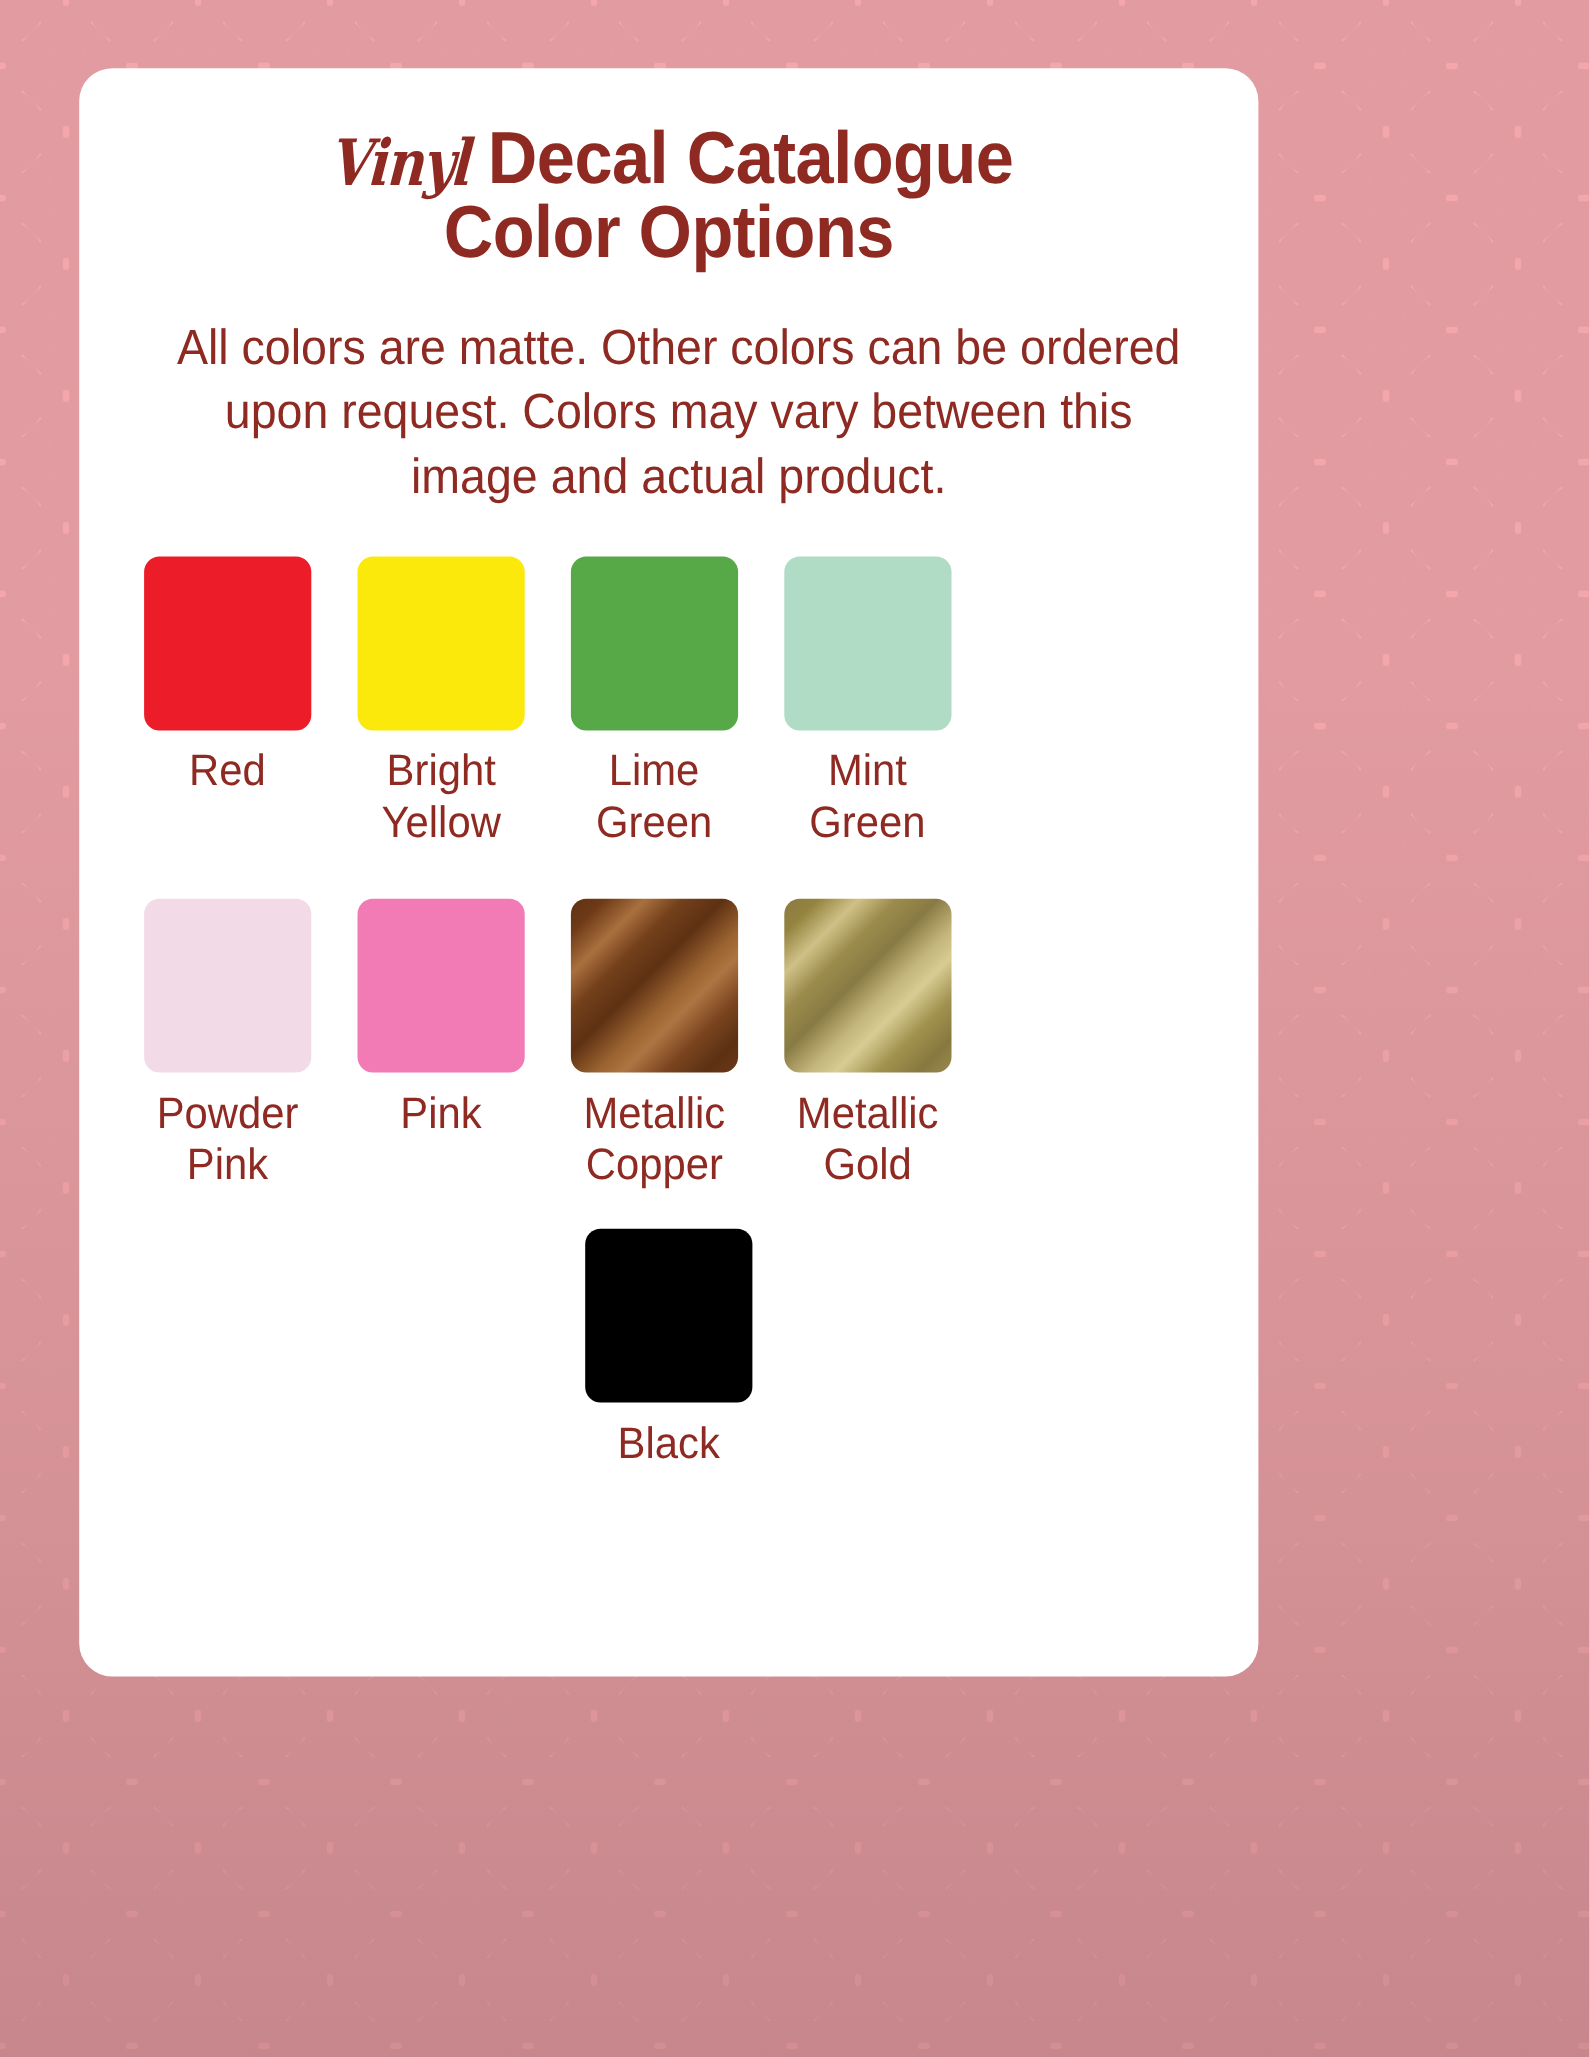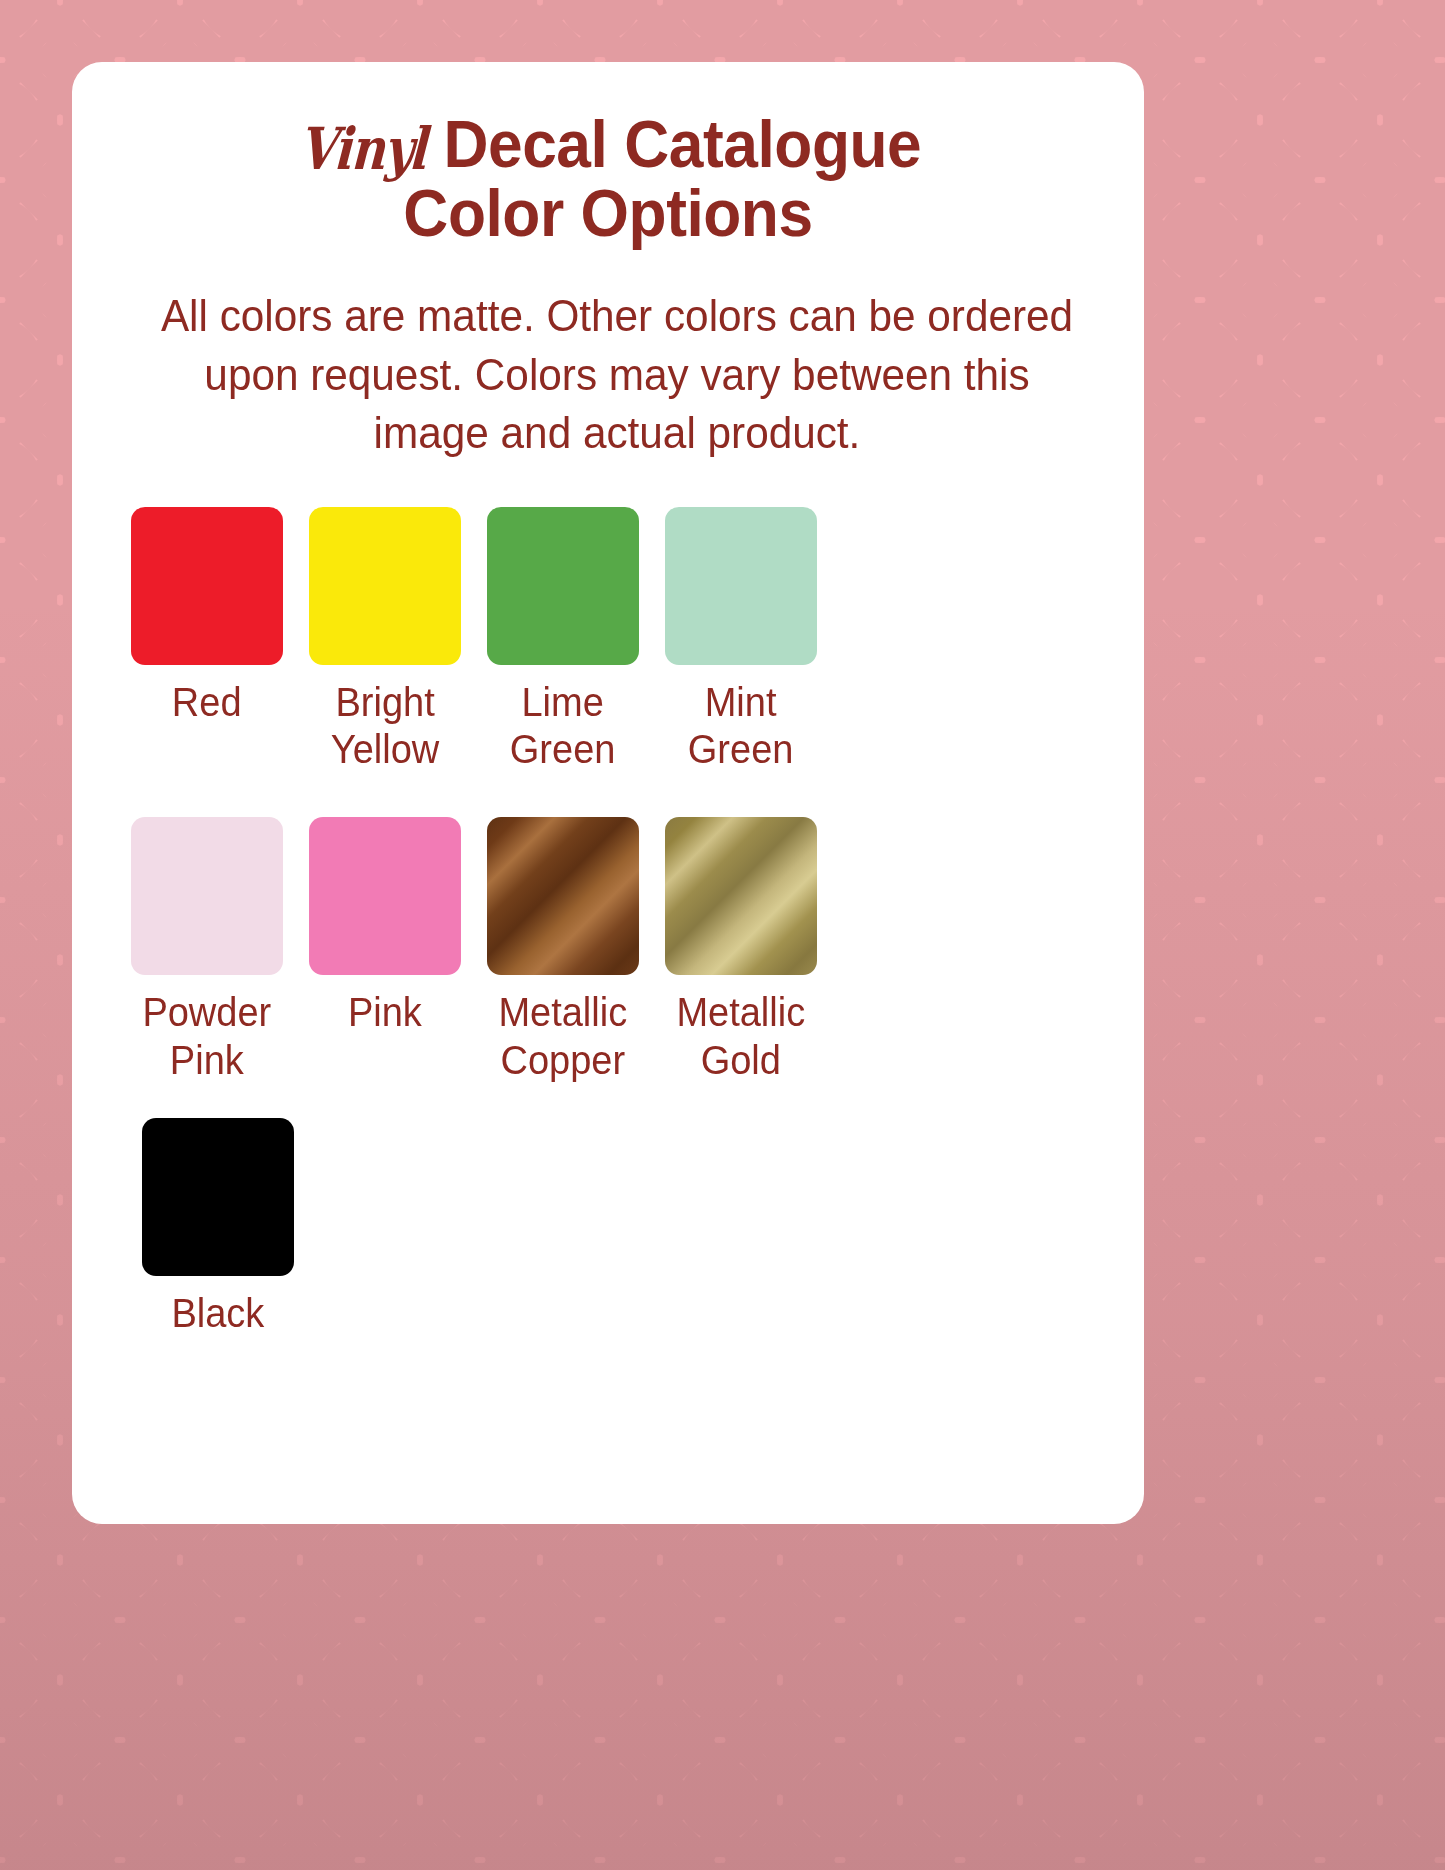--- a/index.html
+++ b/index.html
@@ -83,21 +83,21 @@
     line-height: 1.30;
     font-weight: 400;
     font-family: "Liberation Sans Narrow", "Liberation Sans", sans-serif;
     transform: scaleX(0.94);
   }
 
   
   .swatch-row {
     display: flex;
     justify-content: flex-start;
-    gap: 0px;
+    gap: 16px;
     margin-top: 44px;
     padding: 0 6px;
   }
   .swatch-row.centered { justify-content: center; }
 
   .swatch-cell {
     width: 178px;
     display: flex;
     flex-direction: column;
     align-items: center;
@@ -117,21 +117,21 @@
     color: #8e2a22;
     font-size: 40px;
     line-height: 1.18;
     text-align: center;
     font-weight: 400;
     font-family: "Liberation Sans Narrow", "Liberation Sans", sans-serif;
     transform: scaleX(0.95);
     white-space: pre-line;
   }
 
-  #row-bw { margin-top: 34px; flex-direction: column; }
+  #row-bw { margin-top: 34px; }
   #row-bw .swatch-cell { width: 200px; }
 </style>
 </head>
 <body>
 
 <svg id="bg-pattern" width="1445" height="1870" viewBox="0 0 1445 1870" preserveAspectRatio="none">
   <defs>
     <pattern id="seigaiha" width="240" height="120" patternUnits="userSpaceOnUse">
       <rect width="240" height="120" fill="#F3A6AB"></rect>
       <g fill="none" stroke="#E29CA1" stroke-width="22">

